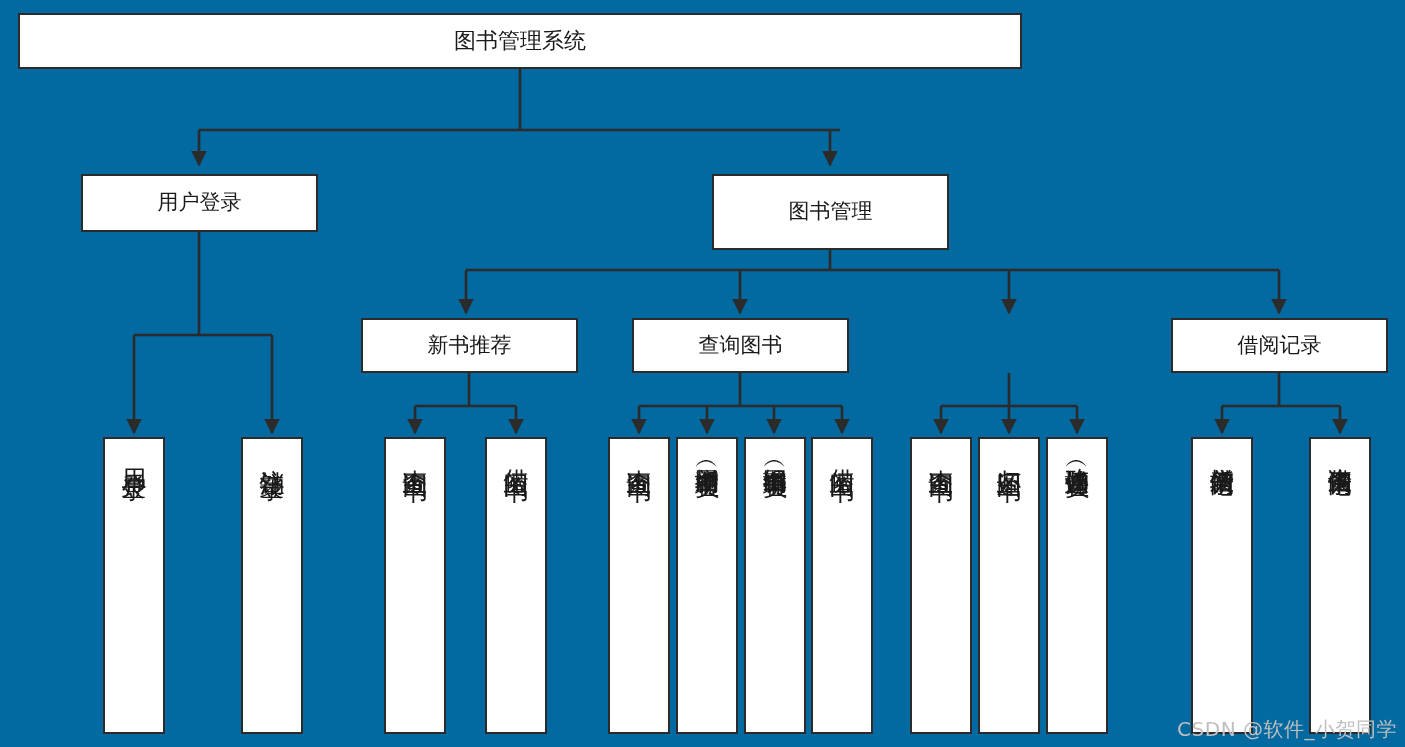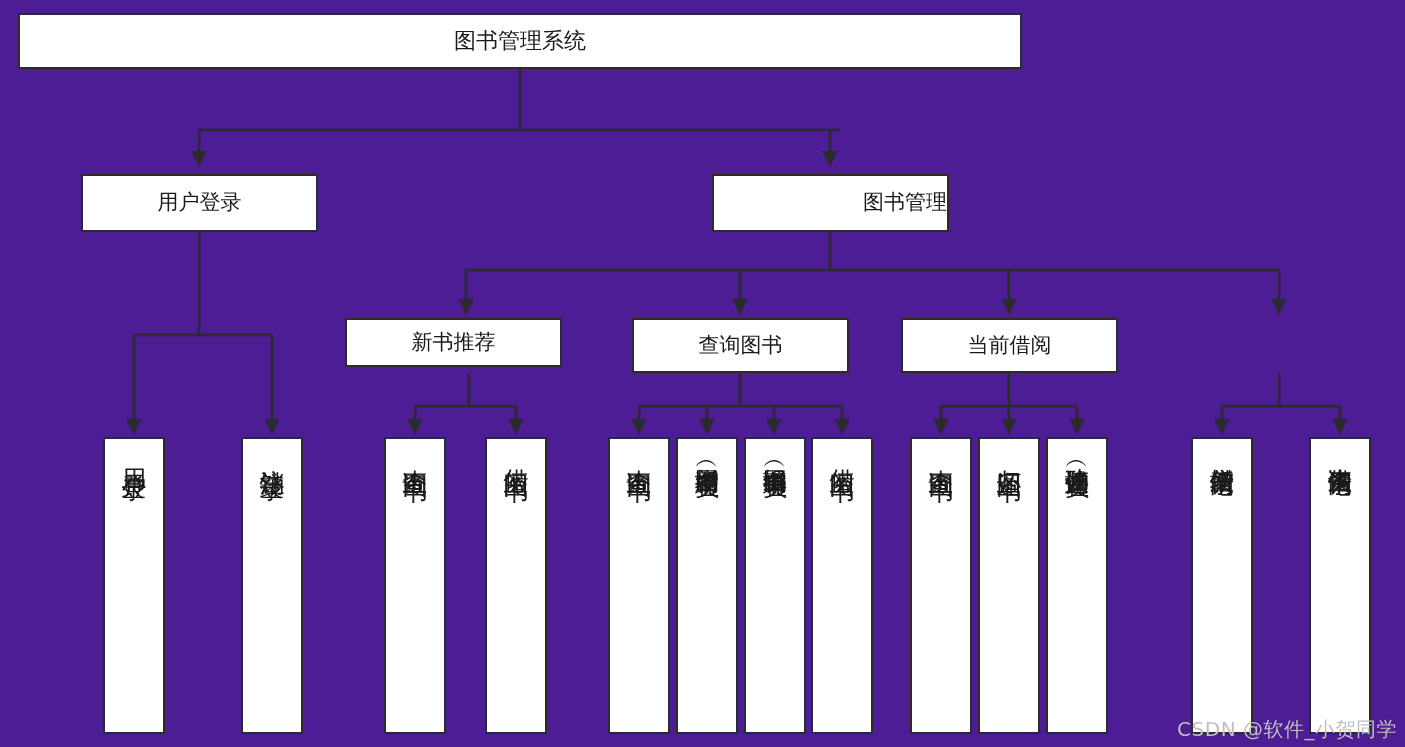--- a/index.html
+++ b/index.html
@@ -7,21 +7,21 @@
     padding: 0;
     background: #ffffff;
   }
   body {
     font-family: "DejaVu Sans", "Liberation Sans", sans-serif;
   }
   #canvas {
     position: relative;
     width: 1405px;
     height: 747px;
-    background: #4c1d95;
+    background: #0369a1;
     overflow: hidden;
   }
   svg.wires {
     position: absolute;
     left: 0;
     top: 0;
     width: 1405px;
     height: 747px;
     pointer-events: none;
   }
@@ -133,36 +133,36 @@
   </svg>
 
   <div class="node h root" style="left:18px; top:13px; width:1004px; height:56px;">
     <span class="label">图书管理系统</span>
   </div>
 
   <div class="node h" style="left:81px; top:174px; width:237px; height:58px;">
     <span class="label">用户登录</span>
   </div>
 
-  <div class="node h" style="left:712px; top:174px; width:237px; height:58px;justify-content:flex-end;">
+  <div class="node h" style="left:712px; top:174px; width:237px; height:76px;">
     <span class="label">图书管理</span>
   </div>
 
-  <div class="node h" style="left:345px; top:318px; width:217px; height:49px;">
+  <div class="node h" style="left:361px; top:318px; width:217px; height:55px;">
     <span class="label">新书推荐</span>
   </div>
 
   <div class="node h" style="left:632px; top:318px; width:217px; height:55px;">
     <span class="label">查询图书</span>
   </div>
 
-  <div class="node h" style="left:901px; top:318px; width:217px; height:55px;">
-    <span class="label">当前借阅</span>
-  </div>
-
+
+  <div class="node h" style="left:1171px; top:318px; width:217px; height:55px;">
+    <span class="label">借阅记录</span>
+  </div>
 
   <div class="node v" style="left:103px; top:437px; width:62px; height:297px;">
     <span class="label">用户登录</span>
   </div>
 
   <div class="node v" style="left:241px; top:437px; width:62px; height:297px;">
     <span class="label">注销登录</span>
   </div>
 
   <div class="node v" style="left:384px; top:437px; width:62px; height:297px;">

